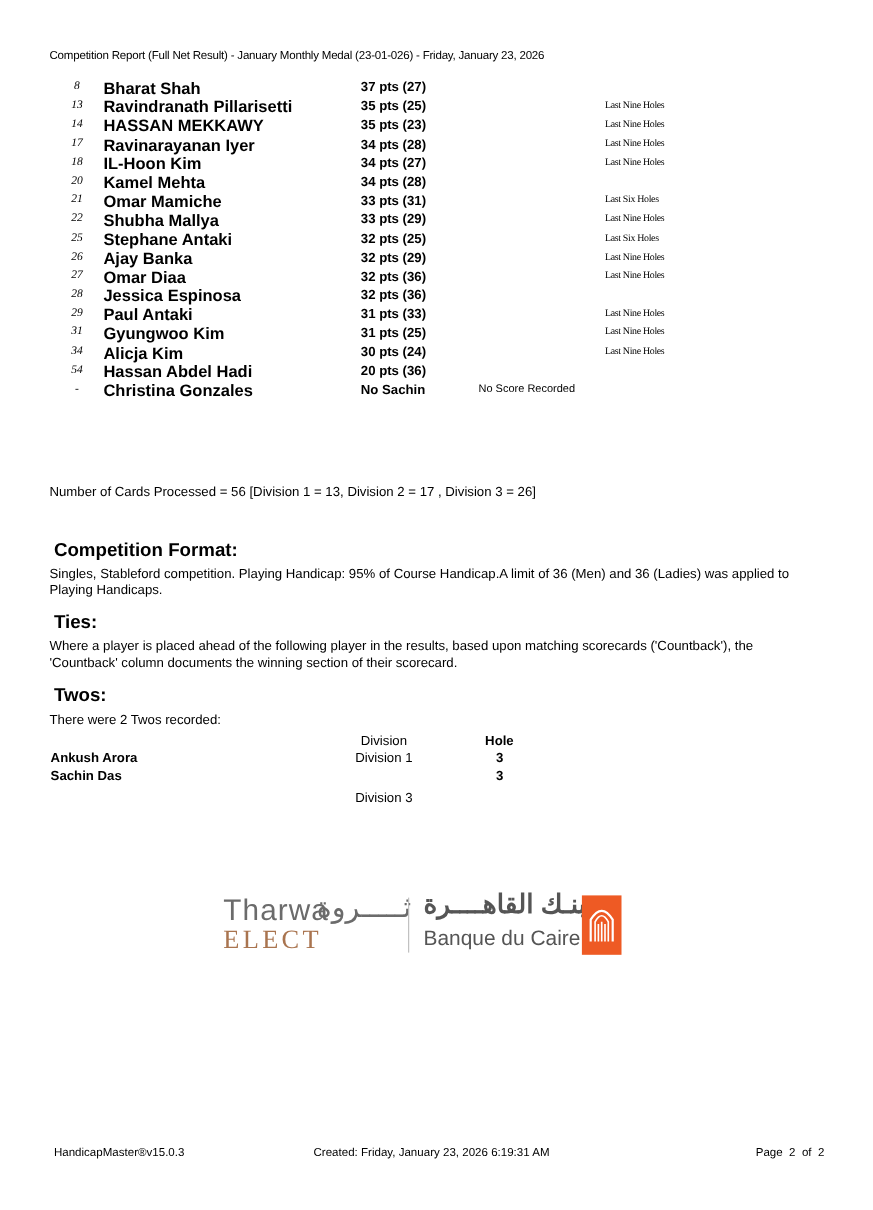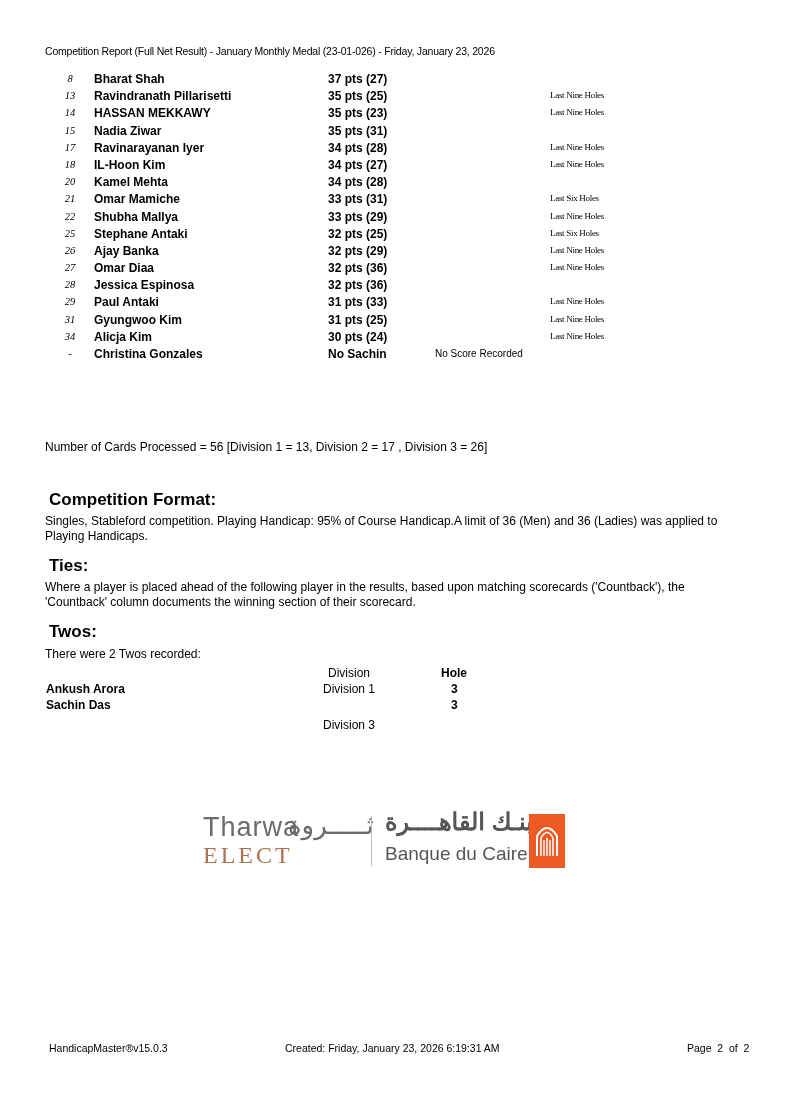--- a/index.html
+++ b/index.html
@@ -3,21 +3,21 @@
 <meta charset="utf-8">
 <style>
   html, body { margin: 0; padding: 0; background: #ffffff; }
   body { width: 794px; height: 1100px; position: relative; overflow: hidden;
          font-family: "Liberation Sans", sans-serif; color: #000; }
   .hdr { position: absolute; left: 45px; top: 45px; font-size: 10.5px; letter-spacing: -0.2px; }
   .results { position: absolute; left: 0; top: 72px; width: 794px; }
   .row { position: relative; height: 17.2px; }
   .pos { position: absolute; left: 60px; width: 20px; text-align: center; top: 1px;
          font-family: "Liberation Serif", serif; font-style: italic; font-size: 10.5px; }
-  .name { position: absolute; left: 94px; top: 0; font-weight: bold; font-size: 12px; }
+  .name { position: absolute; left: 94px; top: 0; font-weight: bold; font-size: 15px; }
   .score { position: absolute; left: 328px; top: 0; font-weight: bold; font-size: 12px; }
   .note { position: absolute; left: 435px; top: 1px; font-size: 10px; }
   .cb { position: absolute; left: 550px; top: 1px; font-family: "Liberation Serif", serif; font-size: 9px; letter-spacing: -0.3px; }
   .summary { position: absolute; left: 45px; top: 440px; font-size: 12px; }
   h2 { margin: 4px; font-size: 17px; font-weight: bold; position: absolute; left: 45px; }
   .para { position: absolute; left: 45px; width: 700px; font-size: 12px; line-height: 15px; }
   .twos-head { position: absolute; top: 666px; font-size: 12px; }
   .twos-row { position: absolute; font-size: 12px; }
   .logo { position: absolute; left: 203px; top: 812px; width: 364px; height: 58px; }
   .footer { position: absolute; top: 1042px; font-size: 10.5px; }
@@ -41,27 +41,20 @@
       <span class="score">35 pts (25)</span>
       <span class="note"></span>
       <span class="cb">Last Nine Holes</span>
     </div>
     <div class="row">
       <span class="pos">14</span>
       <span class="name">HASSAN MEKKAWY</span>
       <span class="score">35 pts (23)</span>
       <span class="note"></span>
       <span class="cb">Last Nine Holes</span>
-    </div>
-    <div class="row">
-      <span class="pos">15</span>
-      <span class="name">Nadia Ziwar</span>
-      <span class="score">35 pts (31)</span>
-      <span class="note"></span>
-      <span class="cb"></span>
     </div>
     <div class="row">
       <span class="pos">17</span>
       <span class="name">Ravinarayanan Iyer</span>
       <span class="score">34 pts (28)</span>
       <span class="note"></span>
       <span class="cb">Last Nine Holes</span>
     </div>
     <div class="row">
       <span class="pos">18</span>
@@ -134,20 +127,27 @@
       <span class="cb">Last Nine Holes</span>
     </div>
     <div class="row">
       <span class="pos">34</span>
       <span class="name">Alicja Kim</span>
       <span class="score">30 pts (24)</span>
       <span class="note"></span>
       <span class="cb">Last Nine Holes</span>
     </div>
     <div class="row">
+      <span class="pos">54</span>
+      <span class="name">Hassan Abdel Hadi</span>
+      <span class="score">20 pts (36)</span>
+      <span class="note"></span>
+      <span class="cb"></span>
+    </div>
+    <div class="row">
       <span class="pos">-</span>
       <span class="name">Christina Gonzales</span>
       <span class="score">No Sachin</span>
       <span class="note">No Score Recorded</span>
       <span class="cb"></span>
     </div>
   </div>
 
 <div class="summary">Number of Cards Processed = 56 [Division 1 = 13, Division 2 = 17 , Division 3 = 26]</div>
 

